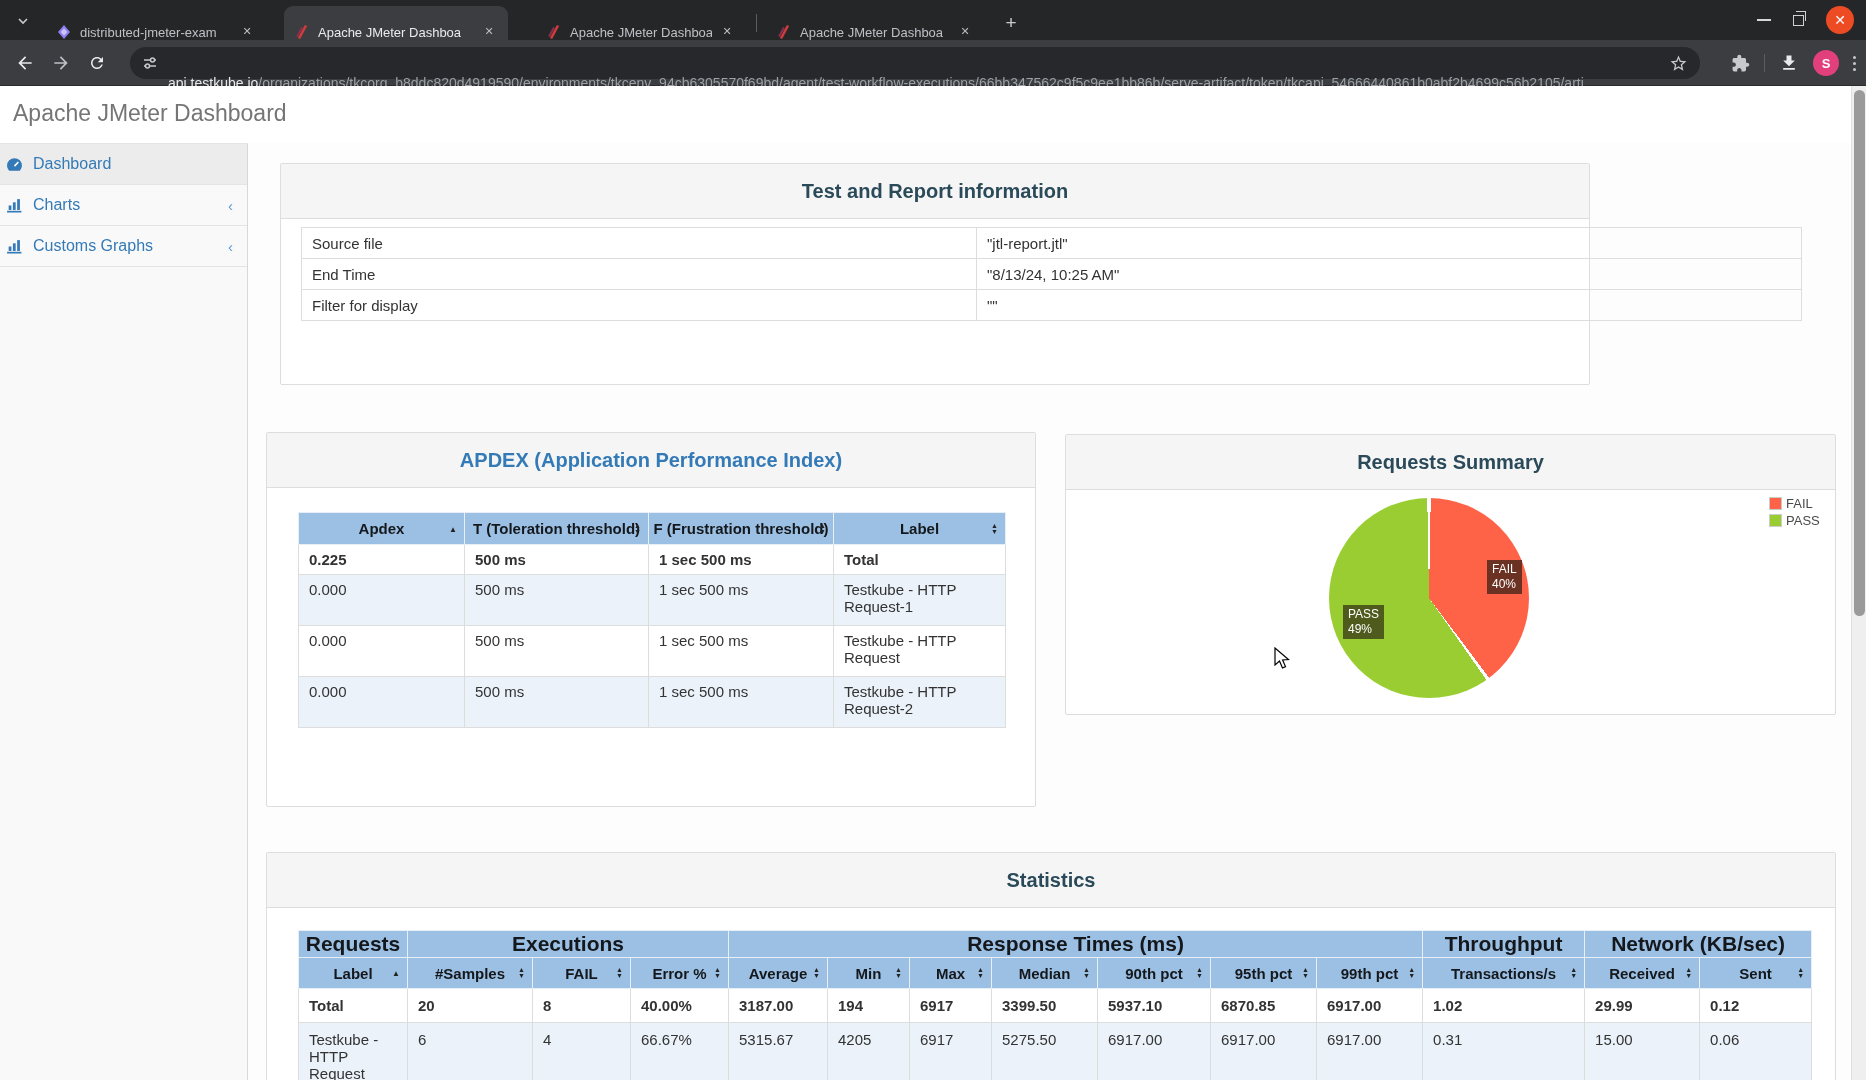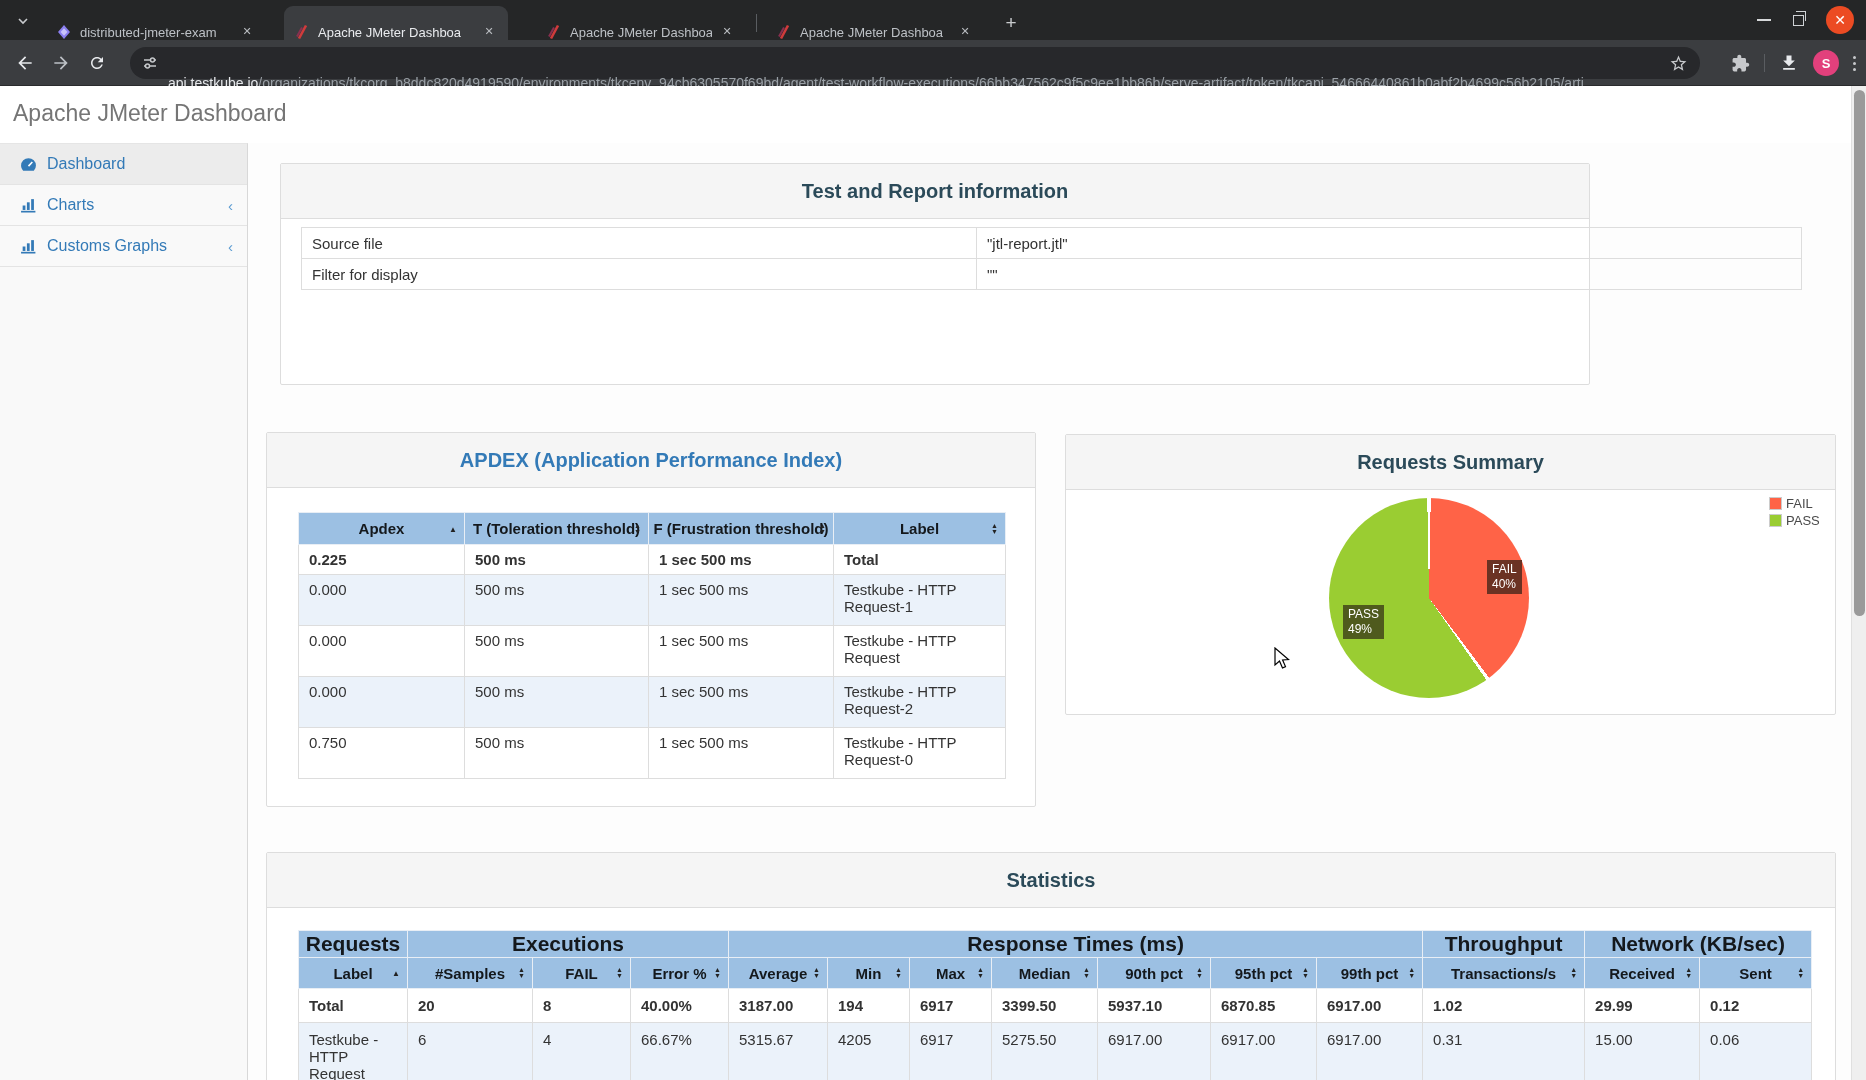--- a/index.html
+++ b/index.html
@@ -45,21 +45,21 @@
   .kebab { display:flex; flex-direction:column; gap:3px; }
   .kebab i { width:3px; height:3px; border-radius:50%; background:#c7c9cc; }
 
   
   .page { position:absolute; left:0; top:86px; width:1866px; height:994px; background:#fdfdfd; overflow:hidden; }
   .page-header { position:absolute; left:0; top:0; width:1866px; height:57px; background:#fff; }
   .page-title { position:absolute; left:13px; top:14px; font-size:23px; color:#757575; }
 
   .sidebar { position:absolute; left:0; top:57px; width:248px; height:937px; background:#f9f9f9;
     border-right:1px solid #d8d8d8; border-top:1px solid #e5e5e5; }
-  .side-item { position:relative; height:41px; display:flex; align-items:center; padding:0 20px;
+  .side-item { position:relative; height:41px; display:flex; align-items:center; padding:0 6px;
     border-bottom:1px solid #e4e4e4; color:#337ab7; font-size:16px; cursor:pointer; }
   .side-item.active { background:#ececec; }
   .side-item .s-ico { width:17px; height:17px; margin-right:10px; flex:0 0 17px; }
   .side-item .chev { position:absolute; right:14px; font-size:15px; color:#5b9bd1; }
 
   
   .panel { position:absolute; background:#fff; border:1px solid #ddd; border-radius:2px; }
   .panel-heading { height:55px; background:#f5f5f5; border-bottom:1px solid #ddd; display:flex;
     align-items:center; justify-content:center; }
   .panel-title { font-size:20px; font-weight:bold; color:#2b4a59; }
@@ -260,20 +260,24 @@
     <div class="panel-heading">
       <span class="panel-title">Test and Report information</span>
     </div>
     <table class="info-table">
       <tbody>
           <tr>
         <td class="lbl">Source file</td>
         <td>"jtl-report.jtl"</td>
       </tr>
       <tr>
+        <td class="lbl">End Time</td>
+        <td>"8/13/24, 10:25 AM"</td>
+      </tr>
+      <tr>
         <td class="lbl">Filter for display</td>
         <td>""</td>
       </tr>
     </tbody>
       </table>
   </div>
 
   <div class="panel" id="panel-apdex">
     <div class="panel-heading">
       <span class="panel-title blue">APDEX (Application Performance Index)</span>
@@ -317,26 +321,20 @@
         <td>0.000</td>
             <td>500 ms</td>
         <td>1 sec 500 ms</td>
             <td>Testkube - HTTP Request</td>
       </tr>
       <tr class="stripe tall">
         <td>0.000</td>
             <td>500 ms</td>
         <td>1 sec 500 ms</td>
             <td>Testkube - HTTP Request-2</td>
-      </tr>
-      <tr class="tall">
-        <td>0.750</td>
-            <td>500 ms</td>
-        <td>1 sec 500 ms</td>
-            <td>Testkube - HTTP Request-0</td>
       </tr>
     </tbody>
       </table>
   </div>
 
   <div class="panel" id="panel-requests">
     <div class="panel-heading">
       <span class="panel-title">Requests Summary</span>
     </div>
     <div class="pie" style="background: conic-gradient(rgb(255, 255, 255) 0deg, rgb(255, 255, 255) 1deg, rgb(255, 99, 71) 1deg, rgb(255, 99, 71) 143deg, rgb(255, 255, 255) 143deg, rgb(255, 255, 255) 145deg, rgb(154, 205, 50) 145deg, rgb(154, 205, 50) 359deg, rgb(255, 255, 255) 359deg, rgb(255, 255, 255) 360deg);"></div>

